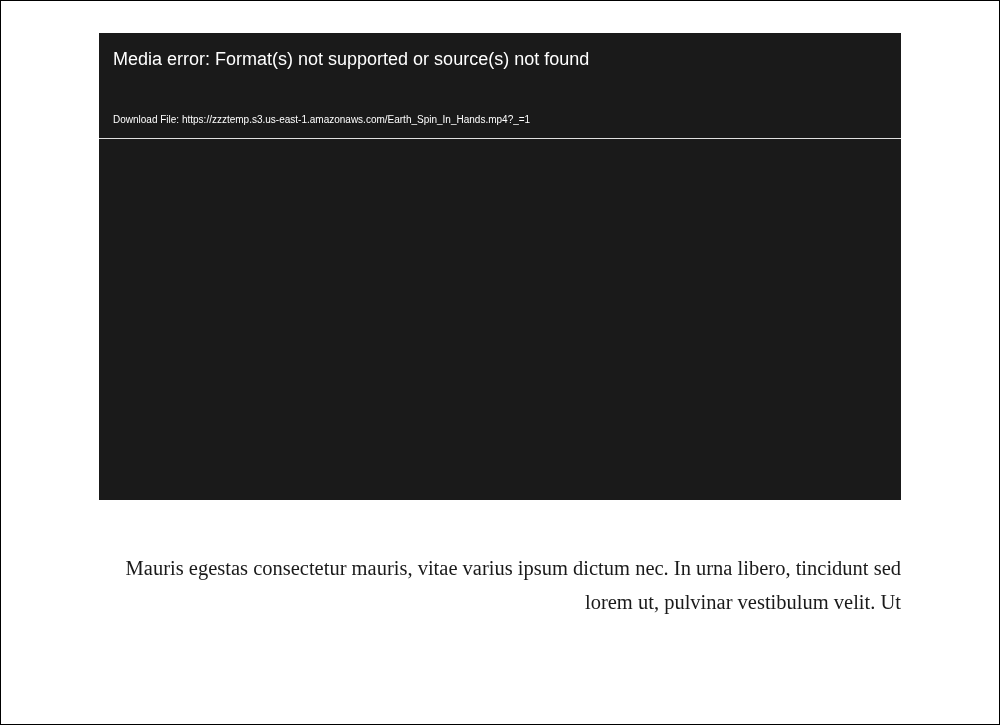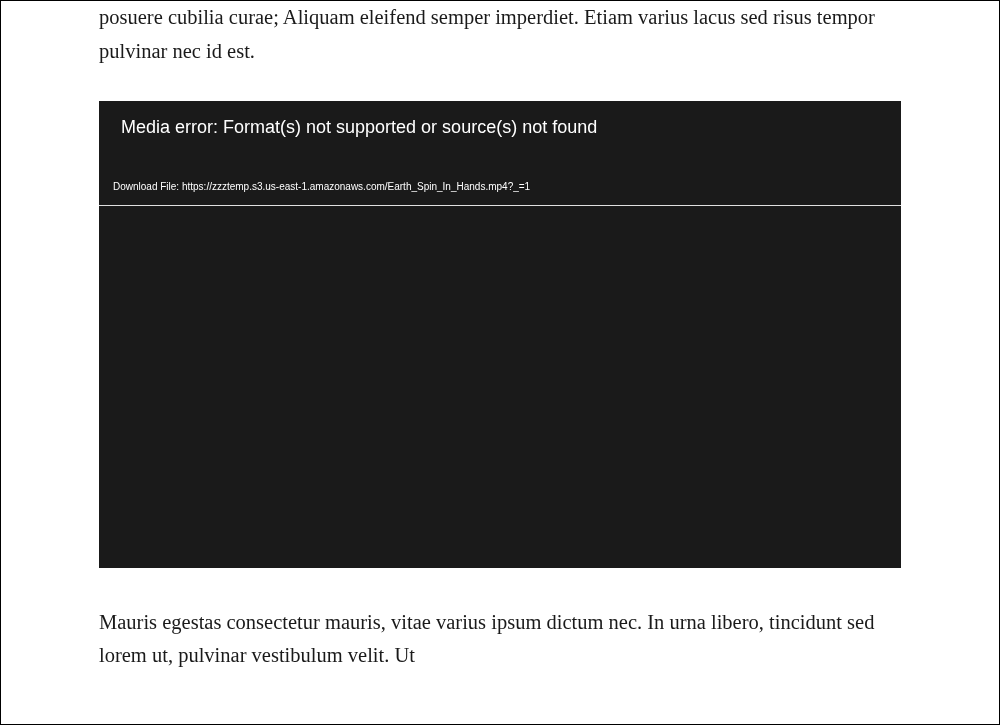--- a/index.html
+++ b/index.html
@@ -25,57 +25,56 @@
     }
     
     .paragraph {
       margin-bottom: 28px;
       font-size: 20.5px;
       line-height: 1.65;
       color: #1a1a1a;
     }
     
     .paragraph.bottom {
-      margin-top: 38px;
+      margin-top: 52px;
+      text-align: right;
     }
     
     .video-player {
       background: #1a1a1a;
       width: 100%;
       height: 467px;
       margin-top: 32px;
       position: relative;
       font-family: Helvetica, Arial, sans-serif;
     }
     
     .error-message {
       color: #fff;
       font-size: 18px;
       font-family: Helvetica, Arial, sans-serif;
       padding: 12px 14px 6px 14px;
       font-weight: 400;
-      margin-left: 8px;
     }
     
     .download-link {
       color: #fff;
       font-size: 10px;
       font-family: Helvetica, Arial, sans-serif;
       padding: 32px 14px 10px 14px;
       border-bottom: 1px solid #e0e0e0;
       display: block;
       text-decoration: none;
       cursor: pointer;
     }
   </style>
 </head>
 <body>
 
 <div class="content">
-  <p class="paragraph">posuere cubilia curae; Aliquam eleifend semper imperdiet. Etiam varius lacus sed risus tempor pulvinar nec id est.</p>
 
   <div class="video-player">
     <div class="error-message">Media error: Format(s) not supported or source(s) not found</div>
     <a class="download-link">Download File: https://zzztemp.s3.us-east-1.amazonaws.com/Earth_Spin_In_Hands.mp4?_=1</a>
   </div>
 
   <p class="paragraph bottom">Mauris egestas consectetur mauris, vitae varius ipsum dictum nec. In urna libero, tincidunt sed lorem ut, pulvinar vestibulum velit. Ut</p>
 </div>
 
 </body></html>

